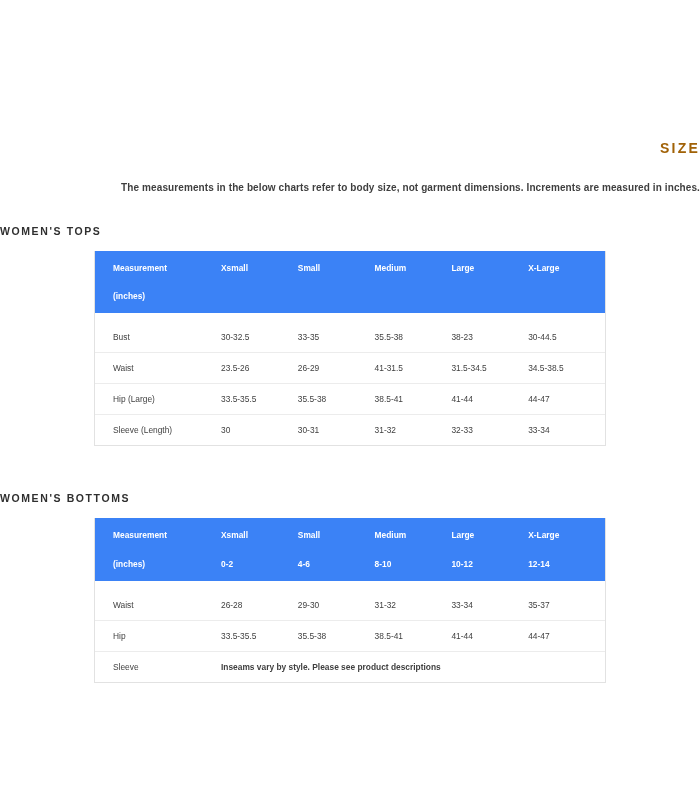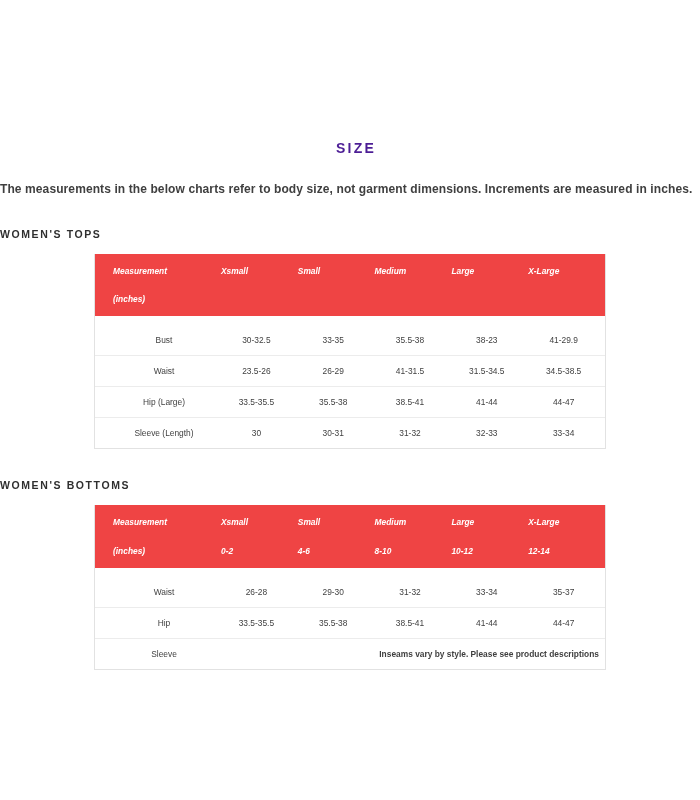--- a/index.html
+++ b/index.html
@@ -14,61 +14,60 @@
     color: #3a3a3a;
     overflow: hidden;
   }
   .page {
     width: 700px;
     height: 800px;
     position: relative;
     box-sizing: border-box;
   }
   .title {
-    text-align: center;
+    text-align: right;
     font-size: 14px;
     font-weight: bold;
     letter-spacing: 2.2px;
-    color: #4c1d95;
+    color: #a16207;
     margin-top: 140px;
     padding-left: 12px;
   }
   .intro {
-    text-align: left;
-    font-size: 12px;
+    text-align: right;
+    font-size: 10px;
     font-weight: bold;
     color: #3f3f3f;
     margin-top: 26px;
     letter-spacing: 0.1px;
   }
   .section-title {
     font-size: 10.5px;
     font-weight: bold;
     letter-spacing: 1.6px;
     color: #2f2f2f;
   }
   #tops-title { margin-top: 32px; }
-  #bottoms-title { margin-top: 30px; }
+  #bottoms-title { margin-top: 46px; }
 
   .table-wrap {
     width: 512px;
     margin: 14px auto 0 auto;
     border: 1px solid #e2e2e2;
     border-top: none;
     box-sizing: border-box;
   }
   table {
     width: 100%;
     border-collapse: collapse;
     table-layout: fixed;
   }
   thead tr {
-    background: #ef4444;
+    background: #3b82f6;
     color: #ffffff;
-    font-style: italic;
   }
   thead th {
     font-size: 8.4px;
     font-weight: bold;
     text-align: left;
     padding: 11px 6px 11px 0;
     vertical-align: top;
     line-height: 1.45;
   }
   thead th.first {
@@ -78,35 +77,35 @@
   thead th .sub {
     display: block;
     margin-top: 16px;
     font-weight: bold;
   }
   tbody td {
     font-size: 8.4px;
     color: #3f3f3f;
     padding: 10px 6px 10px 0;
     border-bottom: 1px solid #ececec;
-    text-align: center;
+    text-align: left;
     font-weight: normal;
   }
   tbody tr:last-child td {
     border-bottom: none;
   }
   tbody td.first {
     padding-left: 18px;
   }
   tbody td.label {
     font-weight: normal;
   }
   tbody td.note {
     font-weight: bold;
-    text-align: right;
+    text-align: left;
     color: #3f3f3f;
   }
   .spacer-row td {
     padding: 0;
     height: 9px;
     border-bottom: none;
   }
 </style>
 </head>
 <body>
@@ -152,21 +151,21 @@
             <td></td>
             <td></td>
             <td></td>
         </tr>
         <tr>
           <td class="first label">Bust</td>
           <td>30-32.5</td>
           <td>33-35</td>
           <td>35.5-38</td>
           <td>38-23</td>
-          <td>41-29.9</td>
+          <td>30-44.5</td>
         </tr>
         <tr>
           <td class="first label">Waist</td>
           <td>23.5-26</td>
           <td>26-29</td>
           <td>41-31.5</td>
           <td>31.5-34.5</td>
           <td>34.5-38.5</td>
         </tr>
         <tr>

